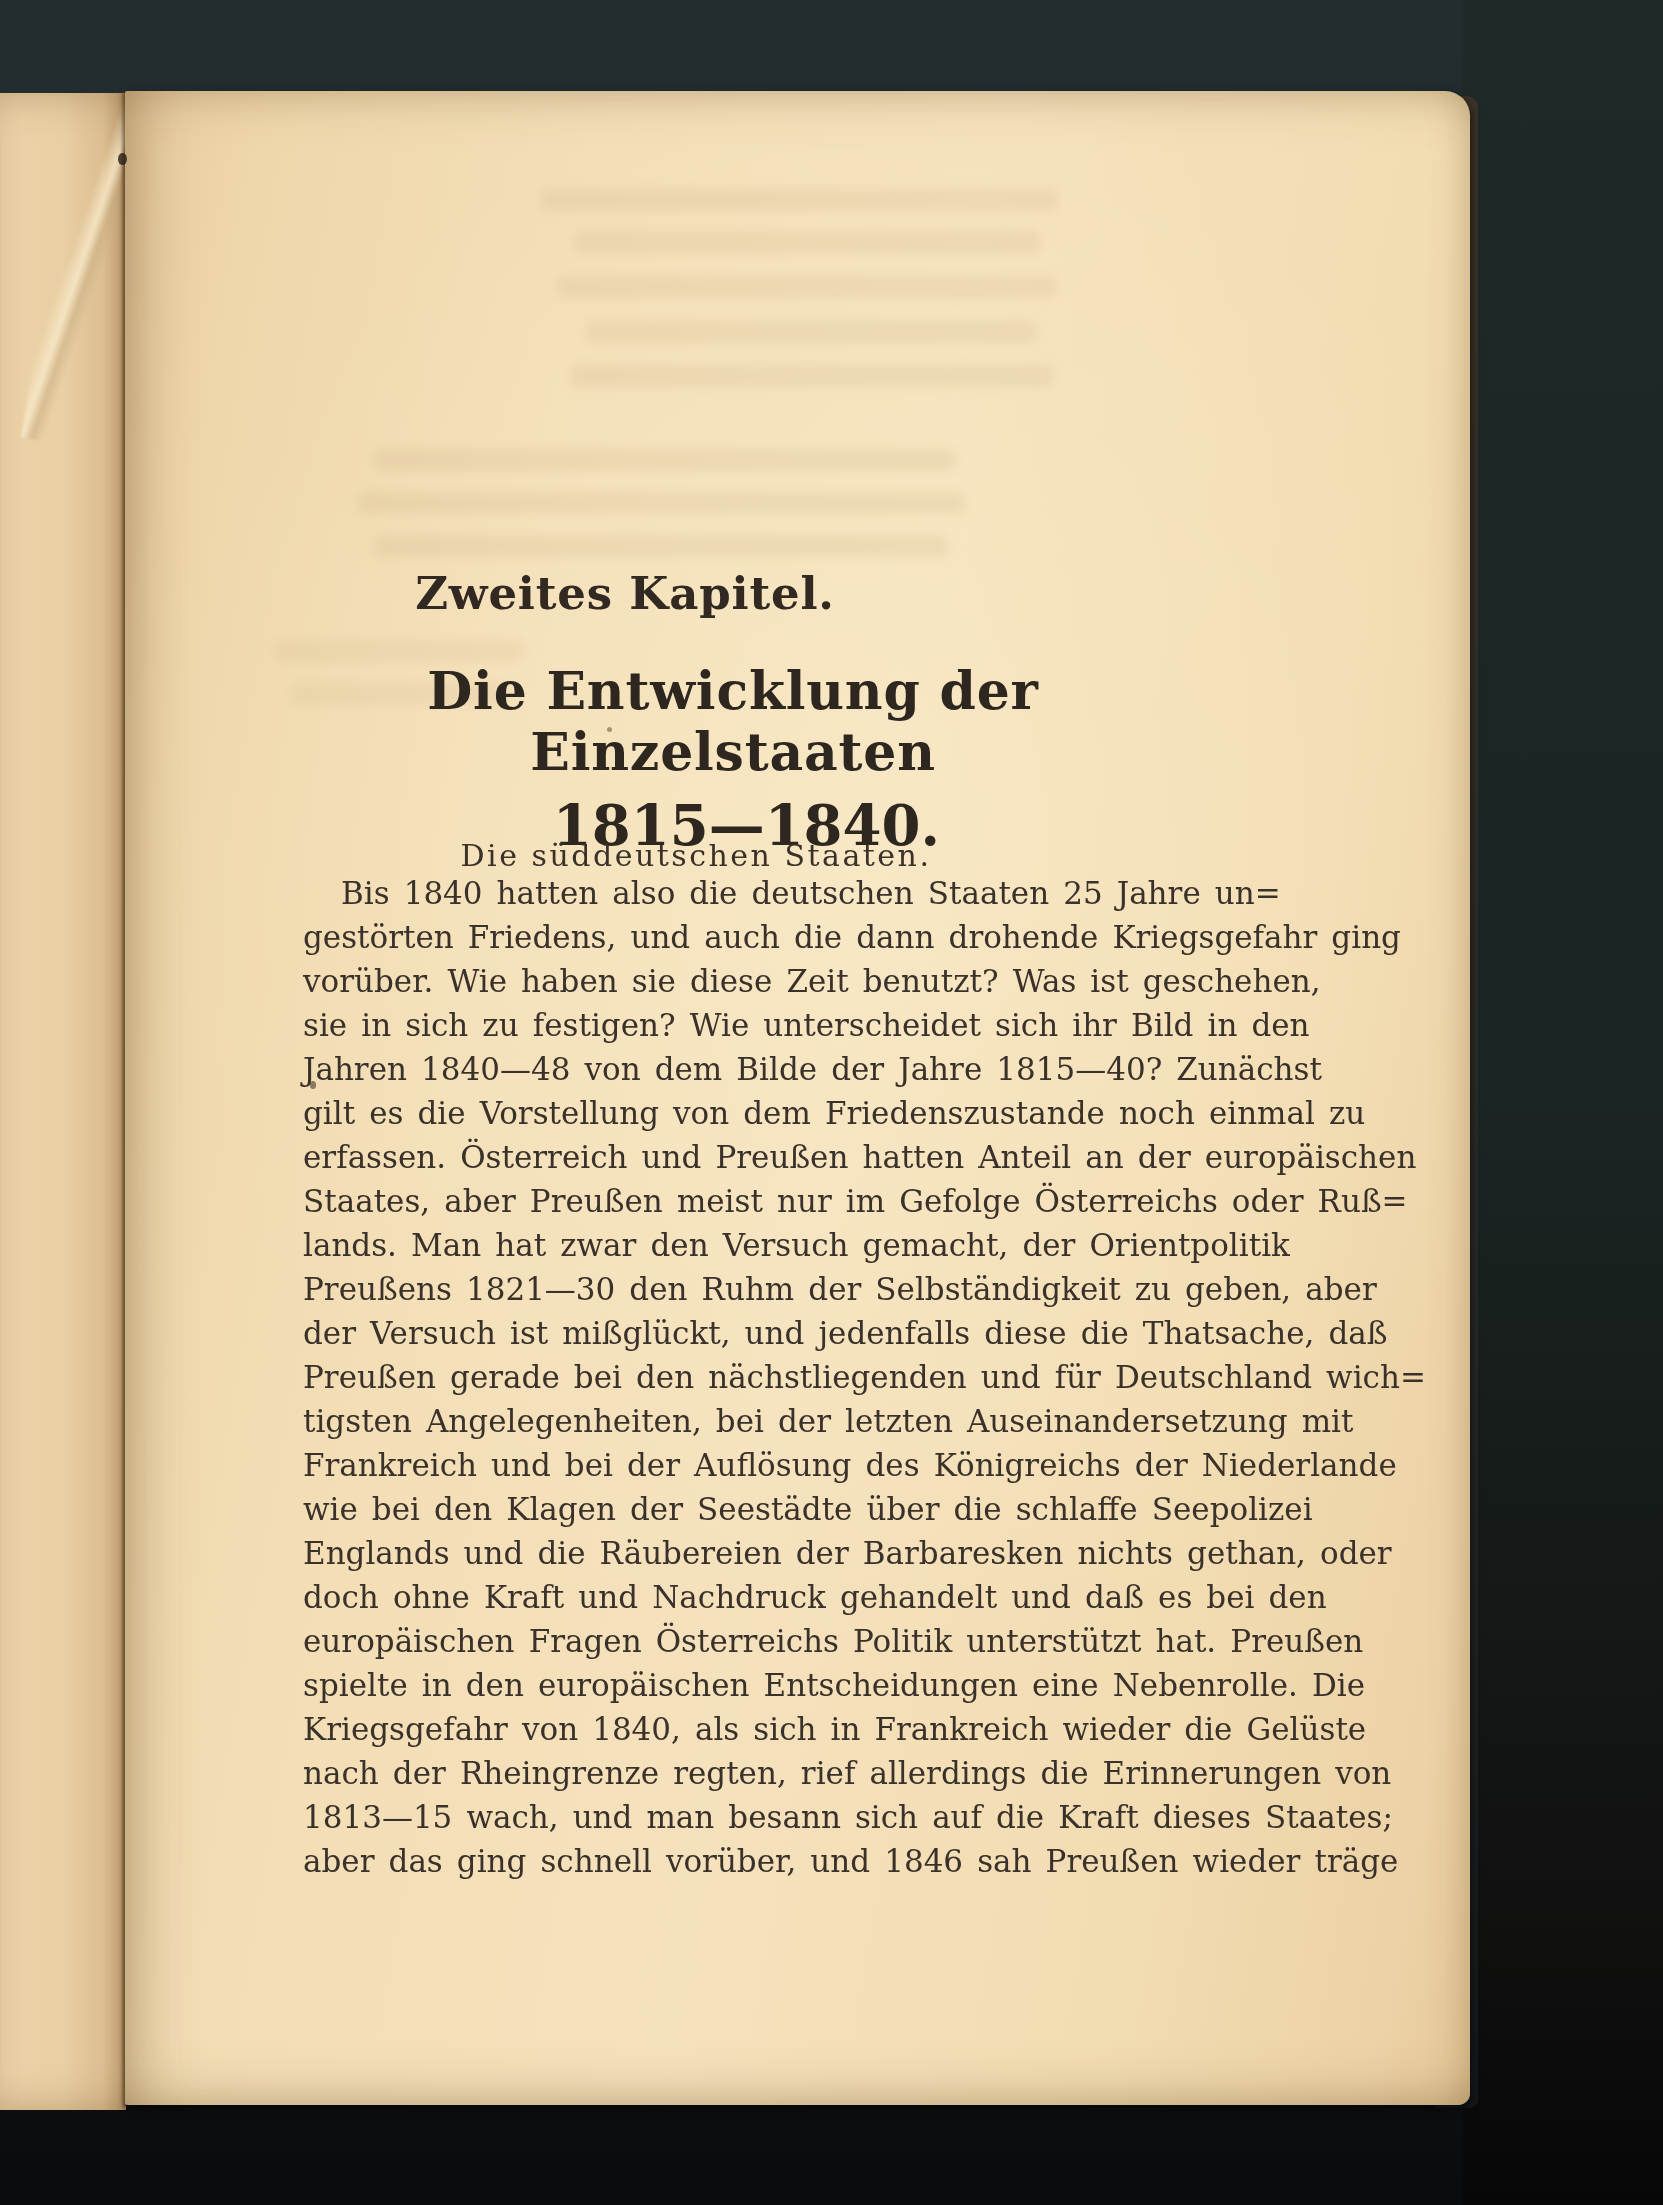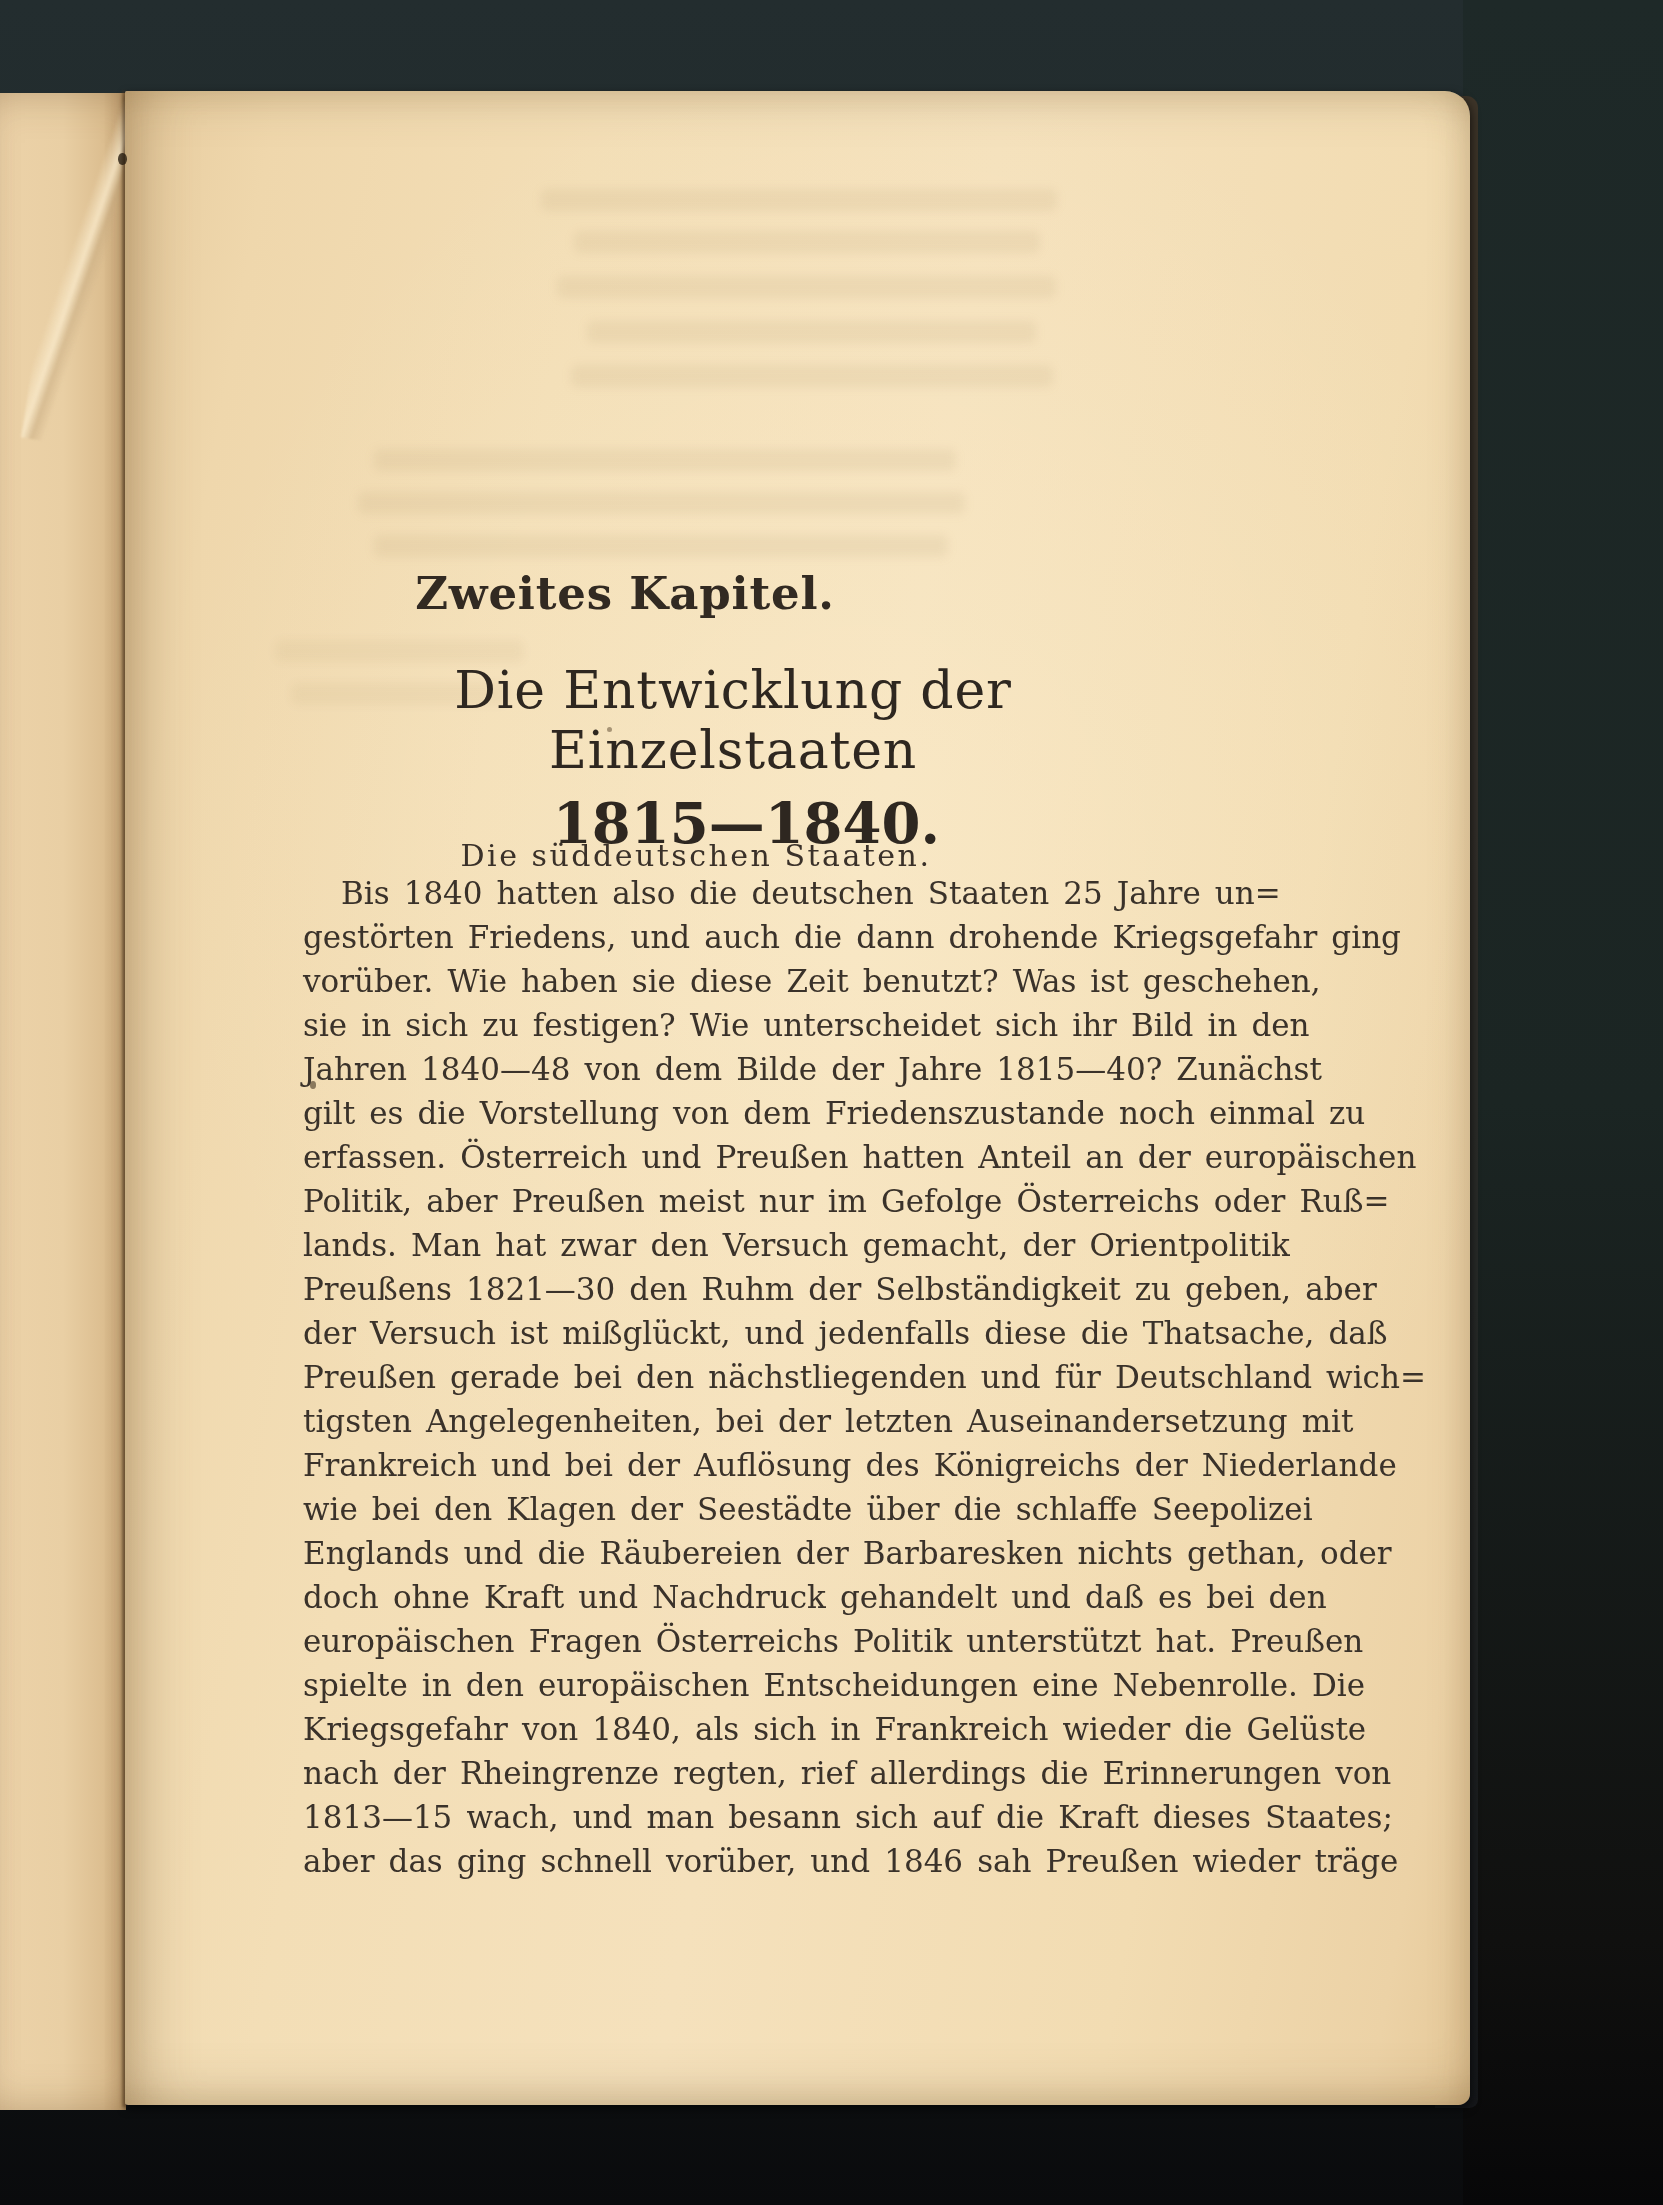--- a/index.html
+++ b/index.html
@@ -54,21 +54,21 @@
   
   .ghost{position:absolute;background:rgba(168,134,92,.11);filter:blur(5px);border-radius:6.7px;height:21.6px;}
   .speck{position:absolute;border-radius:50%;}
   
   .chapter-heading{
     position:absolute;left:185px;top:476px;width:896px;text-align:center;
     font-size:45px;font-weight:bold;color:#322a22;letter-spacing:0.8px;
     transform:translateX(-133px);
   }
   .main-title{position:absolute;left:185px;top:569px;width:896px;text-align:center;color:#2e2720;}
-  .main-title .t1{font-size:52px;font-weight:normal;letter-spacing:0.8px;transform:translateX(-25px);}
+  .main-title .t1{font-size:52px;font-weight:bold;letter-spacing:0.8px;transform:translateX(-25px);}
   .main-title .t2{font-size:56px;font-weight:bold;margin-top:10px;transform:translateX(-11.6px);}
   .section-heading{
     position:absolute;left:185px;top:712px;width:896px;text-align:center;
     font-size:30px;color:#3a3129;letter-spacing:2.5px;transform:translateX(-62px);margin-top:35px;
   }
   
   .body-text{position:absolute;left:178px;top:780px;width:896px;color:#3a322a;}
   .body-line{
     font-size:31px;height:44px;line-height:44px;white-space:nowrap;
     text-align:justify;text-align-last:justify;word-spacing:4.2px;overflow:visible;
@@ -115,21 +115,21 @@
     <div class="section-heading">Die süddeutschen Staaten.</div>
 
     <div class="body-text">
         <div class="body-line">Bis 1840 hatten also die deutschen Staaten 25 Jahre un=</div>
         <div class="body-line">gestörten Friedens, und auch die dann drohende Kriegsgefahr ging</div>
         <div class="body-line">vorüber.  Wie haben sie diese Zeit benutzt?  Was ist geschehen,</div>
         <div class="body-line">sie in sich zu festigen?  Wie unterscheidet sich ihr Bild in den</div>
         <div class="body-line">Jahren 1840—48 von dem Bilde der Jahre 1815—40?  Zunächst</div>
         <div class="body-line">gilt es die Vorstellung von dem Friedenszustande noch einmal zu</div>
         <div class="body-line">erfassen.  Österreich und Preußen hatten Anteil an der europäischen</div>
-        <div class="body-line">Politik, aber Preußen meist nur im Gefolge Österreichs oder Ruß=</div>
+        <div class="body-line">Staates, aber Preußen meist nur im Gefolge Österreichs oder Ruß=</div>
         <div class="body-line">lands.  Man hat zwar den Versuch gemacht, der Orientpolitik</div>
         <div class="body-line">Preußens 1821—30 den Ruhm der Selbständigkeit zu geben, aber</div>
         <div class="body-line">der Versuch ist mißglückt, und jedenfalls diese die Thatsache, daß</div>
         <div class="body-line">Preußen gerade bei den nächstliegenden und für Deutschland wich=</div>
         <div class="body-line">tigsten Angelegenheiten, bei der letzten Auseinandersetzung mit</div>
         <div class="body-line">Frankreich und bei der Auflösung des Königreichs der Niederlande</div>
         <div class="body-line">wie bei den Klagen der Seestädte über die schlaffe Seepolizei</div>
         <div class="body-line">Englands und die Räubereien der Barbaresken nichts gethan, oder</div>
         <div class="body-line">doch ohne Kraft und Nachdruck gehandelt und daß es bei den</div>
         <div class="body-line">europäischen Fragen Österreichs Politik unterstützt hat.  Preußen</div>

